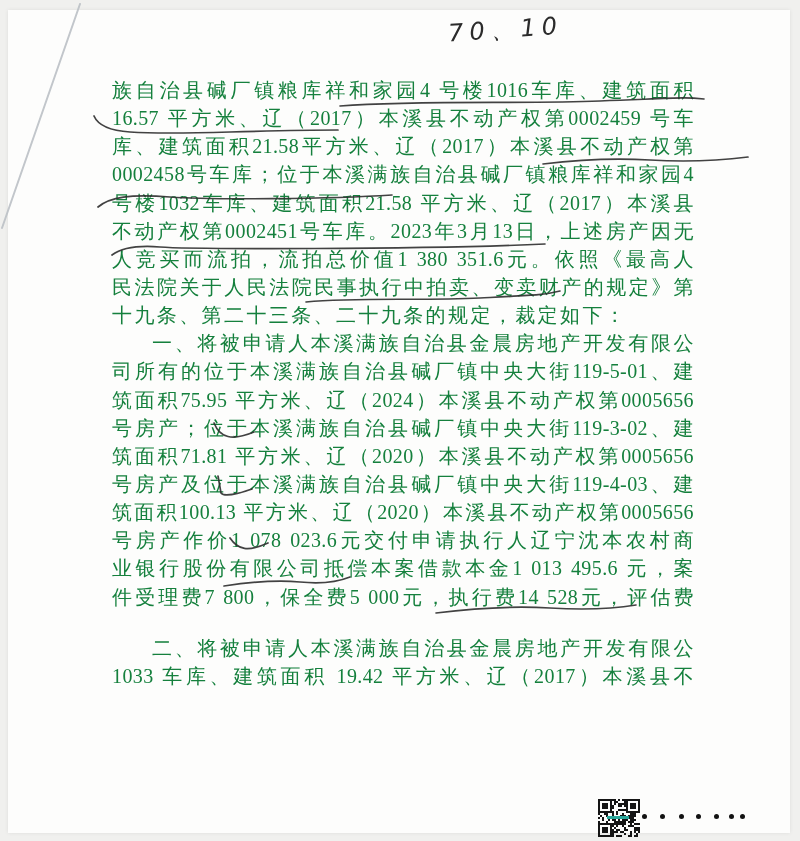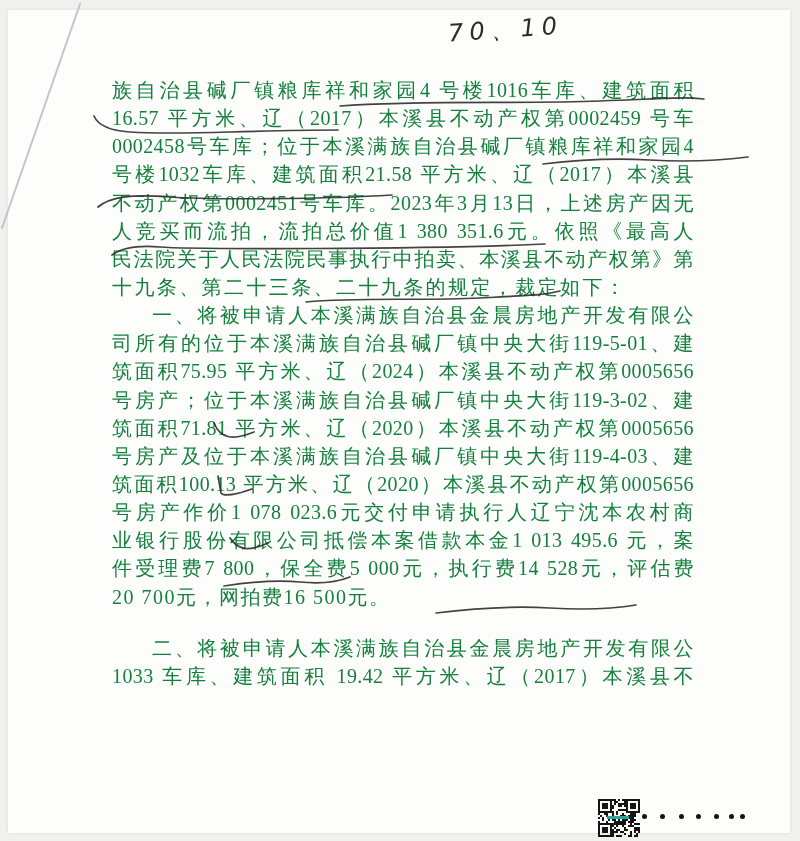--- a/index.html
+++ b/index.html
@@ -46,37 +46,37 @@
 </head>
 <body>
 
 <div class="page"></div>
 
 <div class="note">70、10</div>
 
 <div class="doc">
   <div class="ln">族自治县碱厂镇粮库祥和家园4 号楼1016车库、建筑面积</div>
   <div class="ln">16.57 平方米、辽（2017）本溪县不动产权第0002459 号车</div>
+  <div class="ln">库、建筑面积21.58平方米、辽（2017）本溪县不动产权第</div>
   <div class="ln">0002458号车库；位于本溪满族自治县碱厂镇粮库祥和家园4</div>
   <div class="ln">号楼1032车库、建筑面积21.58 平方米、辽（2017）本溪县</div>
   <div class="ln">不动产权第0002451号车库。2023年3月13日，上述房产因无</div>
   <div class="ln">人竞买而流拍，流拍总价值1 380 351.6元。依照《最高人</div>
-  <div class="ln">民法院关于人民法院民事执行中拍卖、本溪县不动产权第》第</div>
+  <div class="ln">民法院关于人民法院民事执行中拍卖、变卖财产的规定》第</div>
   <div class="ln short">十九条、第二十三条、二十九条的规定，裁定如下：</div>
   <div class="ln indent">一、将被申请人本溪满族自治县金晨房地产开发有限公</div>
   <div class="ln">司所有的位于本溪满族自治县碱厂镇中央大街119-5-01、建</div>
   <div class="ln">筑面积75.95 平方米、辽（2024）本溪县不动产权第0005656</div>
   <div class="ln">号房产；位于本溪满族自治县碱厂镇中央大街119-3-02、建</div>
   <div class="ln">筑面积71.81 平方米、辽（2020）本溪县不动产权第0005656</div>
   <div class="ln">号房产及位于本溪满族自治县碱厂镇中央大街119-4-03、建</div>
   <div class="ln">筑面积100.13 平方米、辽（2020）本溪县不动产权第0005656</div>
   <div class="ln">号房产作价1 078 023.6元交付申请执行人辽宁沈本农村商</div>
   <div class="ln">业银行股份有限公司抵偿本案借款本金1 013 495.6 元，案</div>
   <div class="ln">件受理费7 800，保全费5 000元，执行费14 528元，评估费</div>
-  <div class="ln short2">20 700元，网拍费16 500元。</div>
   <div class="ln indent pgap">二、将被申请人本溪满族自治县金晨房地产开发有限公</div>
   <div class="ln">1033 车库、建筑面积 19.42 平方米、辽（2017）本溪县不</div>
 </div>
 
 <svg class="marks" width="800" height="841" viewBox="0 0 800 841" fill="none" stroke="#2e2e2e" stroke-width="1.7" stroke-linecap="round" opacity="0.9">
 
   <line x1="80" y1="4" x2="2" y2="228" stroke="#bcc1c6" stroke-width="2"></line>
 
   <path d="M 340 106 C 420 100, 520 104, 600 101 S 684 97, 704 99"></path>
 

